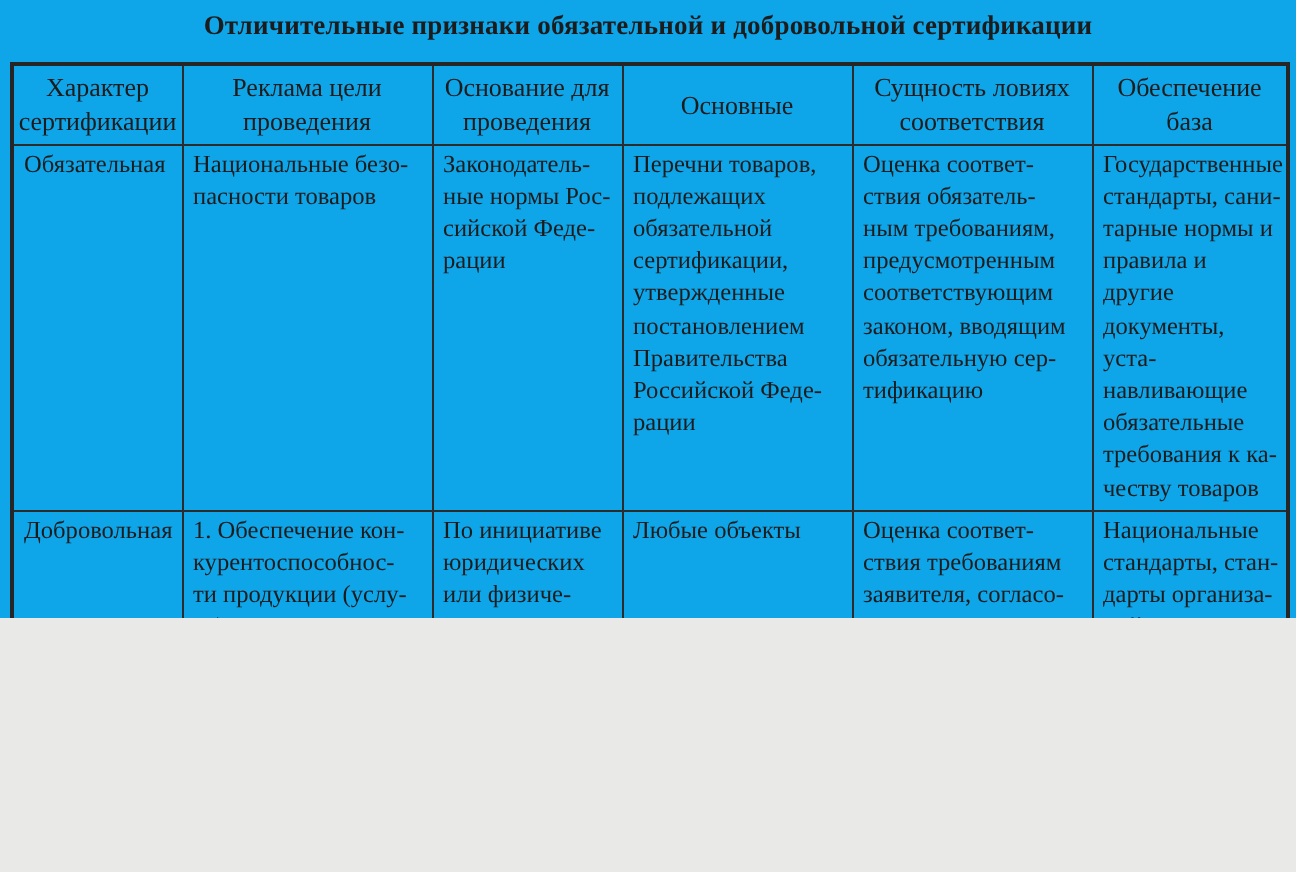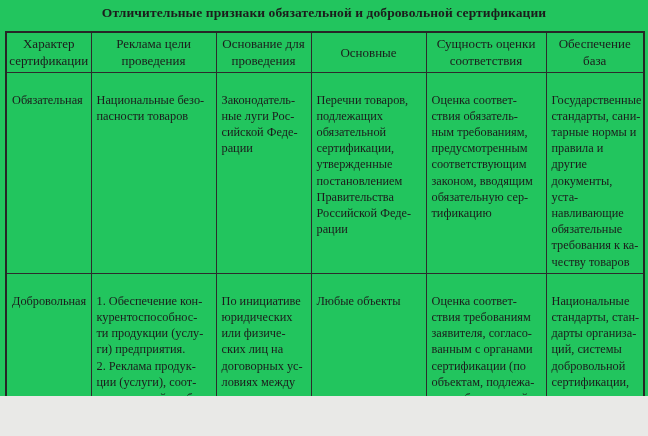--- a/index.html
+++ b/index.html
@@ -3,22 +3,22 @@
 <meta charset="utf-8">
 <style>
   html, body {
     margin: 0;
     padding: 0;
     background: #e9e9e7;
   }
   .page {
     position: relative;
     width: 648px;
-    height: 396px;
-    background: #22c55e;
+    height: 309px;
+    background: #0ea5e9;
     overflow: hidden;
     font-family: "Liberation Serif", "DejaVu Serif", serif;
     color: #1c1c1c;
   }
   .doc-title {
     margin: 5px 8px 9px 8px;
     text-align: center;
     font-size: 13.5px;
     font-weight: bold;
     letter-spacing: 0.1px;
@@ -45,21 +45,21 @@
     line-height: 17px;
     text-align: center;
     vertical-align: middle;
     padding: 2px 2px;
   }
   table.cert-table td {
     font-size: 12.3px;
     line-height: 16.2px;
     text-align: left;
     vertical-align: top;
-    padding: 19px 2px 3px 5px;
+    padding: 1px 2px 3px 5px;
     margin-top: 22px;
   }
   tr.hdr-row   { height: 40px; padding-left: 32px; }
   tr.row-one   { height: 160px; }
   tr.row-two   { height: 200px; }
 </style>
 </head>
 <body>
 
 <div class="page">
@@ -77,32 +77,32 @@
     </colgroup>
     <tbody>
       <tr class="hdr-row">
         <th>Характер
 сертификации</th>
         <th>Реклама цели
 проведения</th>
         <th>Основание для
 проведения</th>
         <th>Основные</th>
-        <th>Сущность оценки
+        <th>Сущность ловиях
 соответствия</th>
         <th>Обеспечение
 база</th>
       </tr>
 
       <tr class="row-one">
         <td>Обязательная</td>
         <td>Национальные безо-
 пасности товаров</td>
         <td>Законодатель-
-ные луги Рос-
+ные нормы Рос-
 сийской Феде-
 рации</td>
         <td>Перечни товаров,
 подлежащих
 обязательной
 сертификации,
 утвержденные
 постановлением
 Правительства
 Российской Феде-

